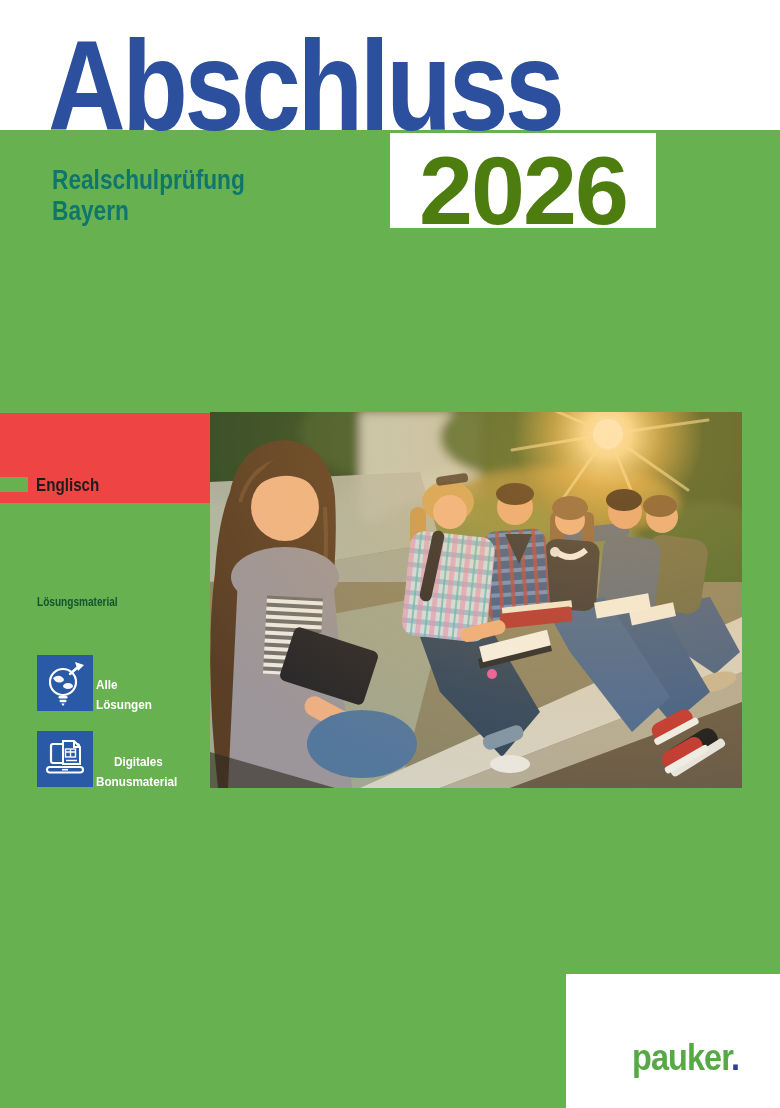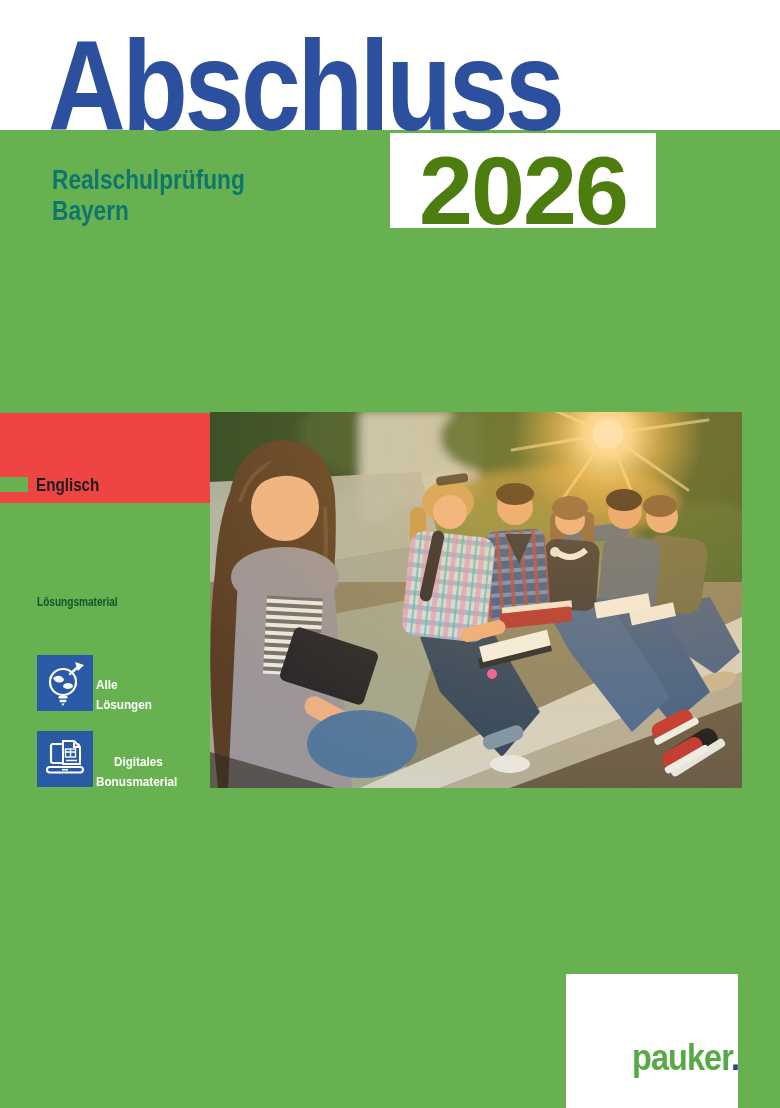--- a/index.html
+++ b/index.html
@@ -26,21 +26,21 @@
   .photo{position:absolute;left:210px;top:412px;width:532px;height:376px;z-index:3;}
   .photo svg{display:block;width:532px;height:376px;}
 
   .materials{position:absolute;left:0;top:0;z-index:4;color:#ffffff;}
   .mat-heading{position:absolute;left:37px;top:595px;font-size:12px;font-weight:bold;color:#14532d;}
   .mat-square{position:absolute;left:37px;width:56px;height:56px;background:#2a5aa6;}
   .sq1{top:655px;} .sq2{top:731px;}
   .mat-label{position:absolute;left:96px;font-size:13px;font-weight:bold;line-height:20px;color:#fff;}
   .lb1{top:675px;} .lb2{top:752px;text-align:center;}
 
-  .publisher-box{position:absolute;left:566px;top:974px;width:172px;height:134px;background:#ffffff;z-index:4;}
+  .publisher-box{position:absolute;left:566px;top:974px;width:214px;height:134px;background:#ffffff;z-index:4;}
   .publisher-logo{position:absolute;left:66px;top:66px;font-size:36px;font-weight:bold;line-height:1;
                   color:#57a945;letter-spacing:-1px;}
   .publisher-logo .dot{color:#2c3f90;}
 </style>
 </head>
 <body>
 
 <div class="cover">
 
   <div class="green-bg"></div>

